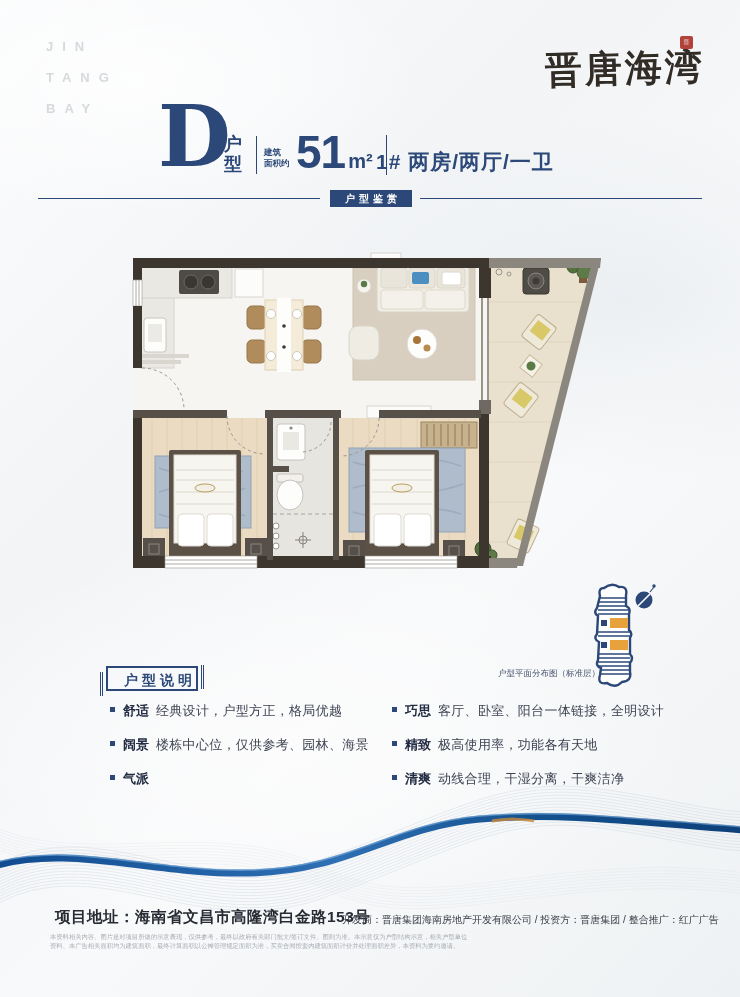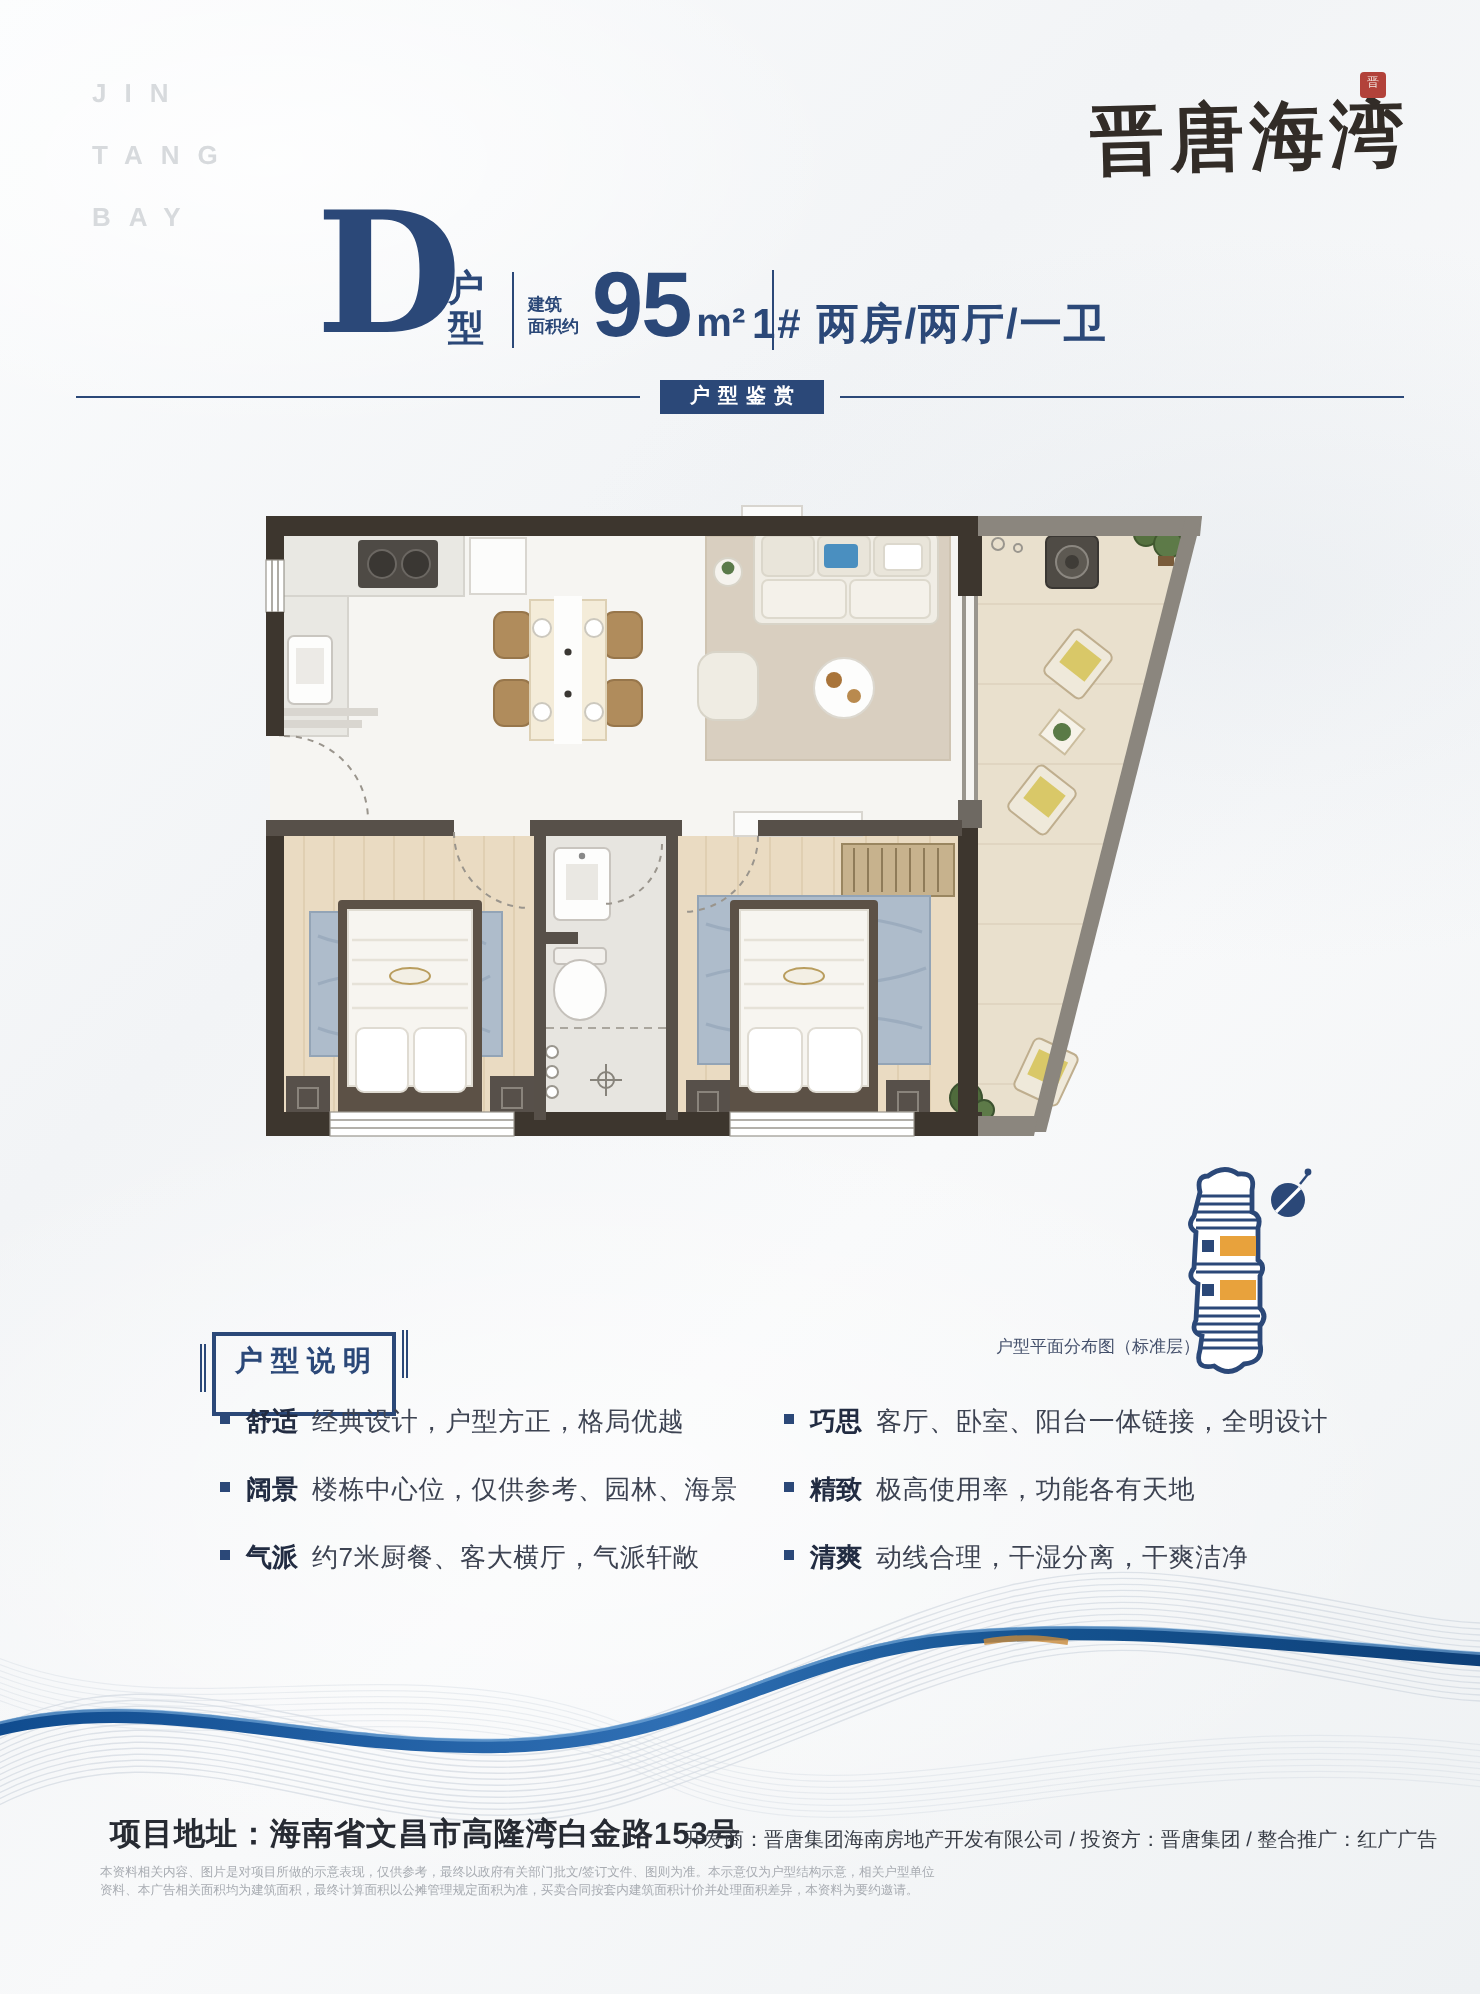--- a/index.html
+++ b/index.html
@@ -46,23 +46,23 @@
   .banner-box{position:absolute;left:330px;top:190px;width:82px;height:17px;
     background:#2b4878;color:#fff;font-size:10px;letter-spacing:4px;text-align:center;
     line-height:17px;font-weight:600;padding-left:4px;box-sizing:border-box;}
   
   .floorplan{position:absolute;left:127px;top:252px;}
   
   .stack{position:absolute;left:588px;top:582px;}
   .compass{position:absolute;left:628px;top:576px;}
   .dist-caption{position:absolute;left:498px;top:668px;font-size:8.5px;color:#44506b;}
   
-  .desc-header{position:absolute;left:106px;top:666px;width:92px;height:42px;
+  .desc-header{position:absolute;left:106px;top:666px;width:92px;height:25px;
     border:2px solid #2b4878;color:#2b4878;font-size:14px;font-weight:700;
-    letter-spacing:4px;text-align:center;line-height:25px;padding-left:3px;
+    letter-spacing:4px;text-align:right;line-height:25px;padding-left:3px;
     box-sizing:border-box;}
   .desc-header::before{content:"";position:absolute;left:-8px;top:4px;height:24px;
     border-left:3px double #2b4878;}
   .desc-header::after{content:"";position:absolute;right:-8px;top:-3px;height:24px;
     border-right:3px double #2b4878;}
   .desc-col{position:absolute;top:702px;}
   .desc-col.left{left:110px;width:280px;}
   .desc-col.right{left:392px;width:300px;}
   .desc-item{display:flex;align-items:flex-start;margin-bottom:16px;font-size:13px;}
   .bullet{width:5px;height:5px;background:#2b4878;margin:5px 8px 0 0;flex:none;}
@@ -94,21 +94,21 @@
   </div>
 
   <div class="unit-letter">D</div>
   <div class="unit-label">户型</div>
   <div class="vdiv vdiv1"></div>
   <div class="area-prefix">
     <div>建筑</div>
     <div>面积约</div>
   </div>
   <div class="area-wrap">
-    <span class="area-value">95</span>
+    <span class="area-value">51</span>
     <span class="area-unit">m²</span>
   </div>
   <div class="vdiv vdiv2"></div>
   <div class="spec">1#  两房/两厅/一卫</div>
 
   <div class="banner-line left"></div>
   <div class="banner-box">户型鉴赏</div>
   <div class="banner-line right"></div>
 
   <svg class="floorplan" width="492" height="330" viewBox="0 0 492 330">
@@ -389,21 +389,20 @@
       <span class="desc-text">经典设计，户型方正，格局优越</span>
     </div>
     <div class="desc-item">
       <span class="bullet"></span>
       <span class="kw">阔景</span>
       <span class="desc-text">楼栋中心位，仅供参考、园林、海景</span>
     </div>
     <div class="desc-item">
       <span class="bullet"></span>
       <span class="kw">气派</span>
-      <span class="desc-text">约7米厨餐、客大横厅，气派轩敞</span>
     </div>
   </div>
   <div class="desc-col right">
     <div class="desc-item">
       <span class="bullet"></span>
       <span class="kw">巧思</span>
       <span class="desc-text">客厅、卧室、阳台一体链接，全明设计</span>
     </div>
     <div class="desc-item">
       <span class="bullet"></span>

